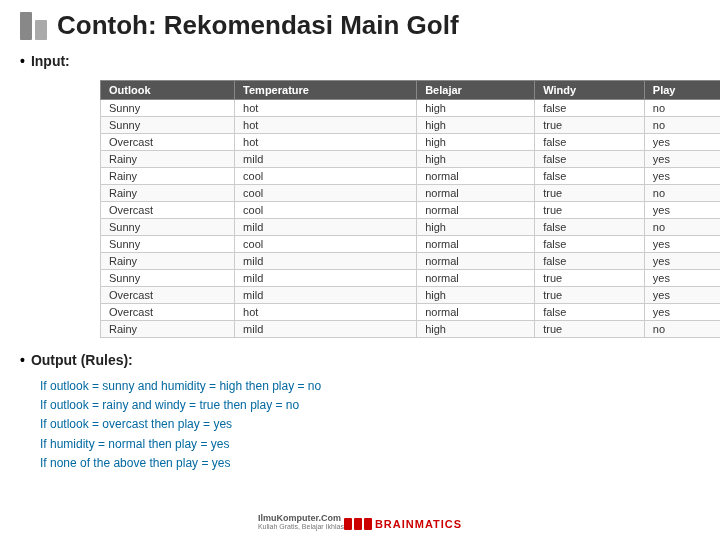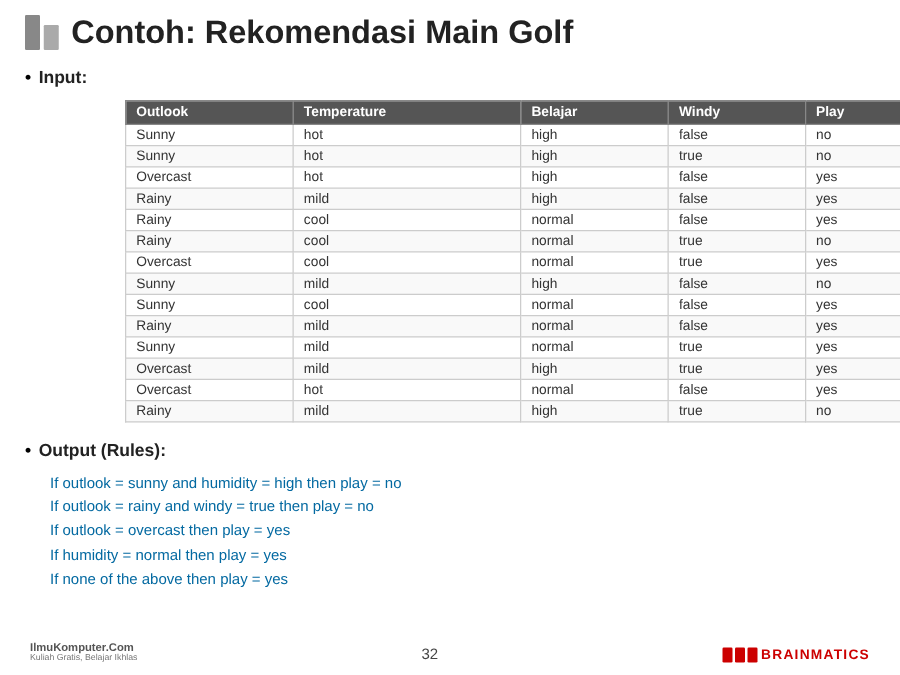--- a/index.html
+++ b/index.html
@@ -321,21 +321,20 @@
           <div>If none of the above then play = yes</div>
         </div>
     </div>
   </div>
 
   <div class="footer">
     <div class="footer-left">
       <span class="footer-logo-text">IlmuKomputer.Com</span>
       <span class="footer-sub">Kuliah Gratis, Belajar Ikhlas</span>
     </div>
-    <div class="page-number">32</div>
     <div class="brainmatics-logo">
       <div class="brainmatics-icon">
         <div class="bi"></div>
         <div class="bi"></div>
         <div class="bi"></div>
       </div>
       <span class="brainmatics-text">BRAINMATICS</span>
     </div>
   </div>
 </div>

